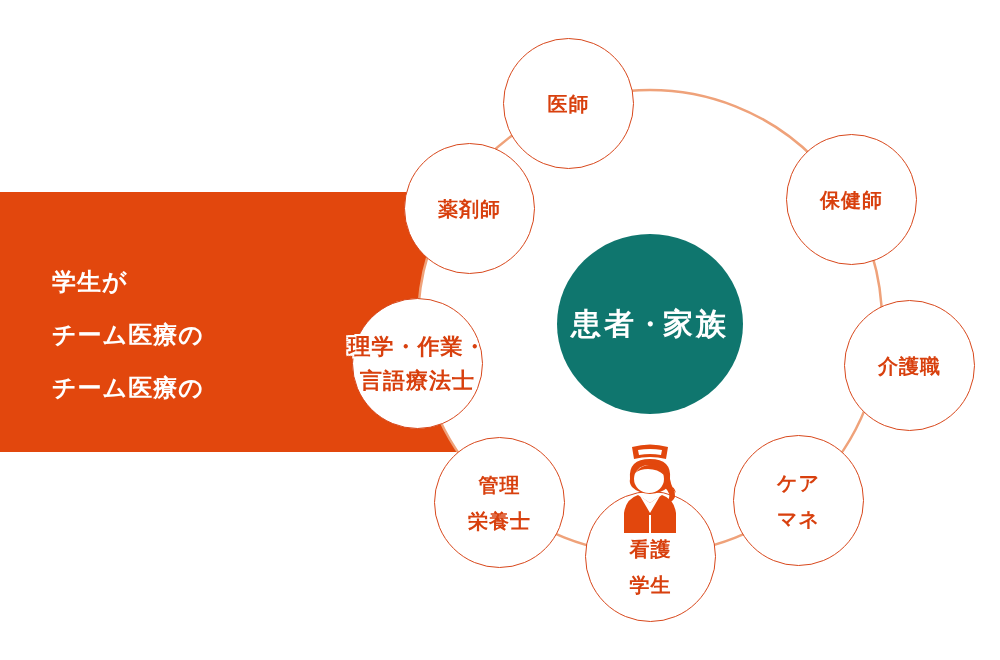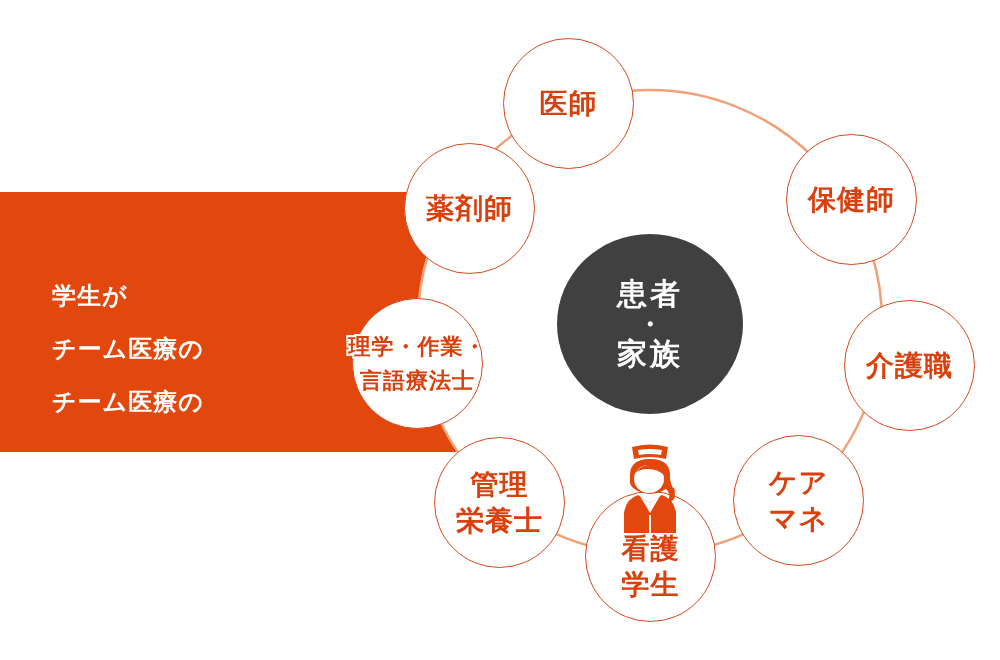--- a/index.html
+++ b/index.html
@@ -1,31 +1,31 @@
 <!DOCTYPE html>
 <html><head>
 <meta charset="utf-8">
 <style>
   html, body { margin:0; padding:0; background:#ffffff; }
   body { width:1000px; height:660px; position:relative; overflow:hidden;
          font-family:"DejaVu Sans","Liberation Sans",sans-serif; }
   #stage { position:absolute; left:0; top:0; width:1000px; height:660px; }
-  .banner-text { position:absolute; left:52px; top:270px; color:#ffffff;
+  .banner-text { position:absolute; left:52px; top:256px; color:#ffffff;
          font-size:24px; font-weight:bold; line-height:53px; letter-spacing:1px; }
   .banner-text div { white-space:nowrap; }
   .node { position:absolute; border-radius:50%; background:#ffffff;
           border:1.5px solid #D8481C; box-sizing:border-box;
           display:flex; flex-direction:column; align-items:center; justify-content:center;
           color:#D8400E; font-weight:bold; text-align:center; }
-  .node .lbl { font-size:28px; line-height:36px; letter-spacing:1px; white-space:nowrap; }
+  .node .lbl { font-size:20px; line-height:36px; letter-spacing:1px; white-space:nowrap; }
   .node.outlined .lbl { font-size:22px; line-height:34px;
       text-shadow: -2px 0 #fff, 2px 0 #fff, 0 -2px #fff, 0 2px #fff,
                    -2px -2px #fff, 2px 2px #fff, -2px 2px #fff, 2px -2px #fff; }
-  .center { position:absolute; border-radius:50%; background:#404040;
-            color:#ffffff; display:flex; flex-direction:column; align-items:center;
+  .center { position:absolute; border-radius:50%; background:#0f766e;
+            color:#ffffff; display:flex; flex-direction:row; align-items:center;
             justify-content:center; font-weight:bold; }
   .center .lbl { font-size:30px; line-height:38px; letter-spacing:3px; }
   .center .dot { font-size:26px; line-height:22px; }
   .nurse-icon { position:absolute; left:618px; top:443px; width:64px; height:92px; }
   .node.nurse { justify-content:flex-end; padding-bottom:18px; }
 </style>
 </head>
 <body>
 
 <div id="stage">

